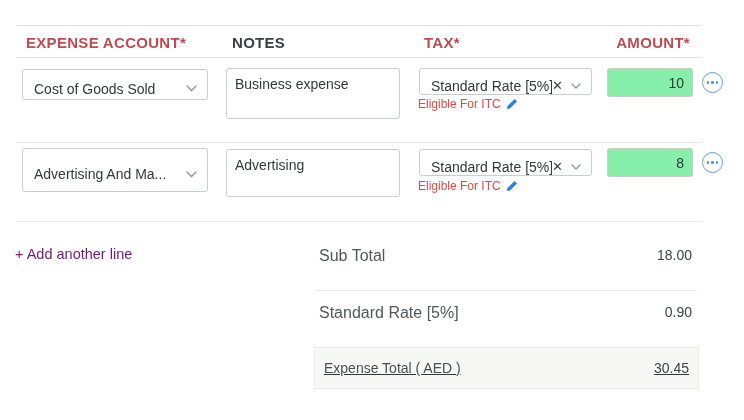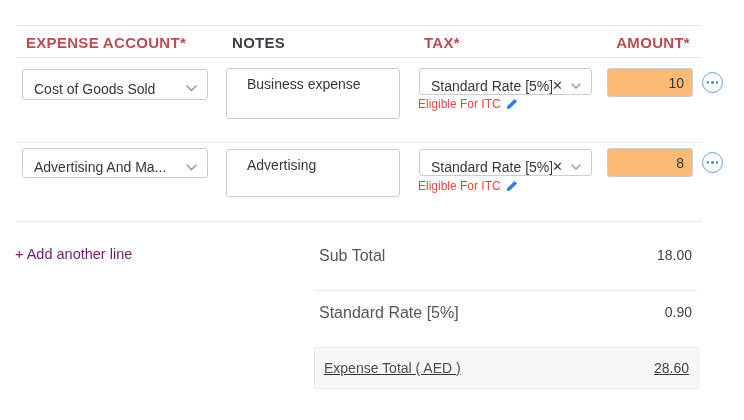--- a/index.html
+++ b/index.html
@@ -20,26 +20,26 @@
     font-size:14px; color:#33383d; cursor:pointer; padding:8px 10px 0 11px;
   }
   .select-box .sel-text { white-space:nowrap; overflow:hidden; }
   .select-box .spacer { flex:1; }
   .icon-x { font-size:13px; color:#3c4045; line-height:1; cursor:pointer; margin-right:8px; }
   .chev { display:inline-flex; align-items:center; }
 
   .notes-area {
     position:absolute; border:1px solid #c9cdd1; border-radius:3px;
     font-family:"Liberation Sans", sans-serif; font-size:14px; color:#33383d;
-    padding:6px 20px; resize:none; outline:none; overflow:hidden; background:#fff; line-height:1.3;
+    padding:6px 8px; resize:none; outline:none; overflow:hidden; background:#fff; line-height:1.3;
   }
   .amount-input {
     position:absolute; border:1px solid #c9cdd1; border-radius:3px;
     font-family:"Liberation Sans", sans-serif; font-size:14px; color:#33383d;
-    text-align:right; padding:12px 8px; outline:none; background:#fdba74;
+    text-align:right; padding:12px 8px; outline:none; background:#86efac;
   }
   .itc { position:absolute; font-size:12px; color:#ef4444; display:flex; align-items:center; gap:5px; }
   .itc .pencil { cursor:pointer; display:inline-flex; }
 
   .more-btn {
     position:absolute; width:21px; height:21px; border-radius:50%;
     border:1px solid #5f9ce6; background:#fff; display:flex; align-items:center;
     justify-content:center; gap:2px; cursor:pointer;
   }
   .more-btn i { width:2.5px; height:2.5px; border-radius:50%; background:#4a90e2; display:block; }
@@ -104,21 +104,21 @@
   <input class="amount-input" style="left: 607px; top: 68px; width: 86px; height: 29px;" value="10">
 
   <div class="more-btn" style="left:702px; top:72px">
     <i></i>
       <i></i>
       <i></i>
   </div>
 
   <div class="hline soft" style="top:142px"></div>
 
-  <div class="select-box" style="left:22px; top:148px; width:186px; height:30px">
+  <div class="select-box" style="left:22px; top:148px; width:186px; height:44px">
     <span class="sel-text">Advertising And Ma...</span>
     <span class="spacer"></span>
     <span class="chev">
       <svg width="11" height="7" viewBox="0 0 11 7">
           <path d="M1 1l4.5 4.5L10 1" stroke="#9aa0a6" stroke-width="1.6" fill="none" stroke-linecap="round"></path>
         </svg>
     </span>
   </div>
 
   <textarea class="notes-area" style="left: 226px; top: 149px; width: 174px; height: 48px;">Advertising</textarea>
@@ -158,16 +158,16 @@
   <div class="tot-label" style="top:247px">Sub Total</div>
   <div class="tot-value" style="top:247px">18.00</div>
 
   <div class="tot-divider"></div>
 
   <div class="tot-label" style="top:304px">Standard Rate [5%]</div>
   <div class="tot-value" style="top:304px">0.90</div>
 
   <div class="total-box">
     <span class="t-label">Expense Total ( AED )</span>
-    <span class="t-value">28.60</span>
+    <span class="t-value">30.45</span>
   </div>
 
 </div>
 
 </body></html>

